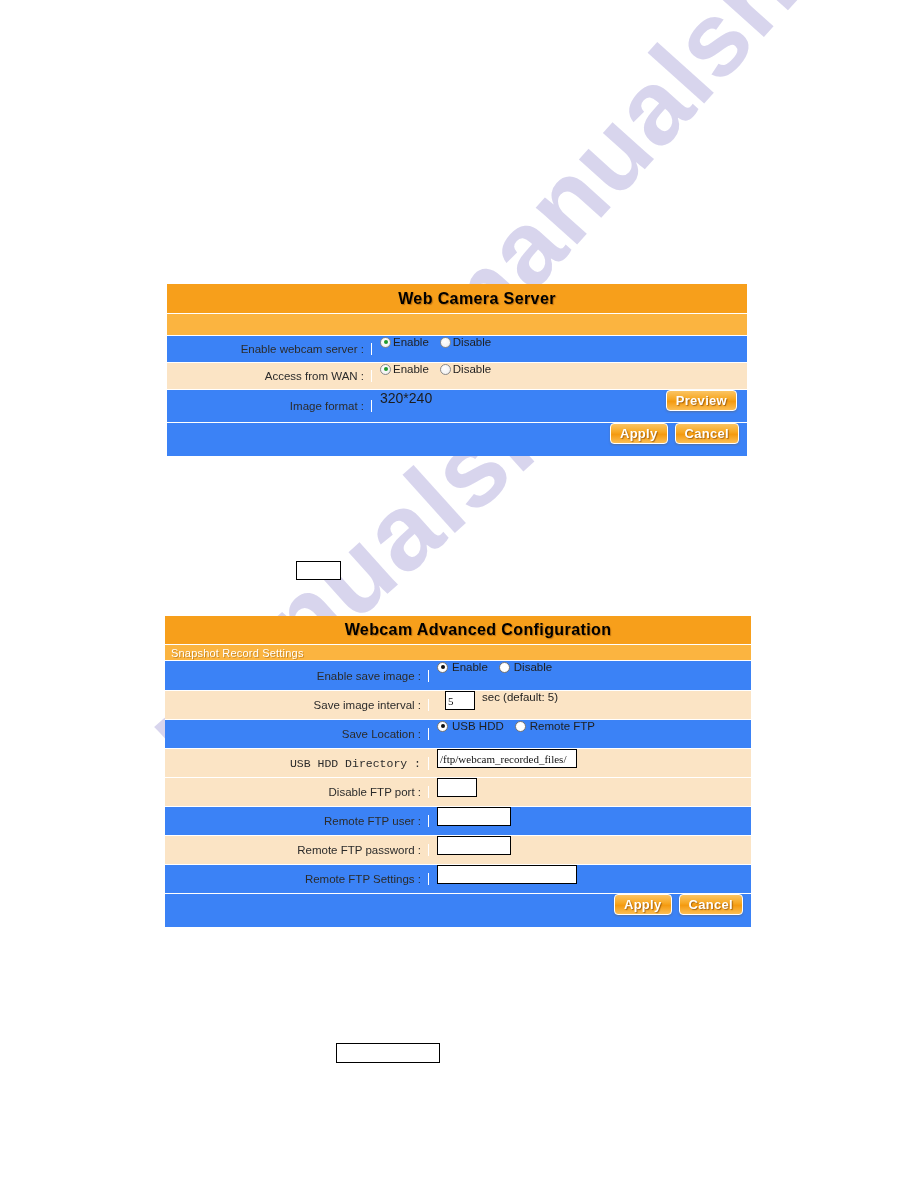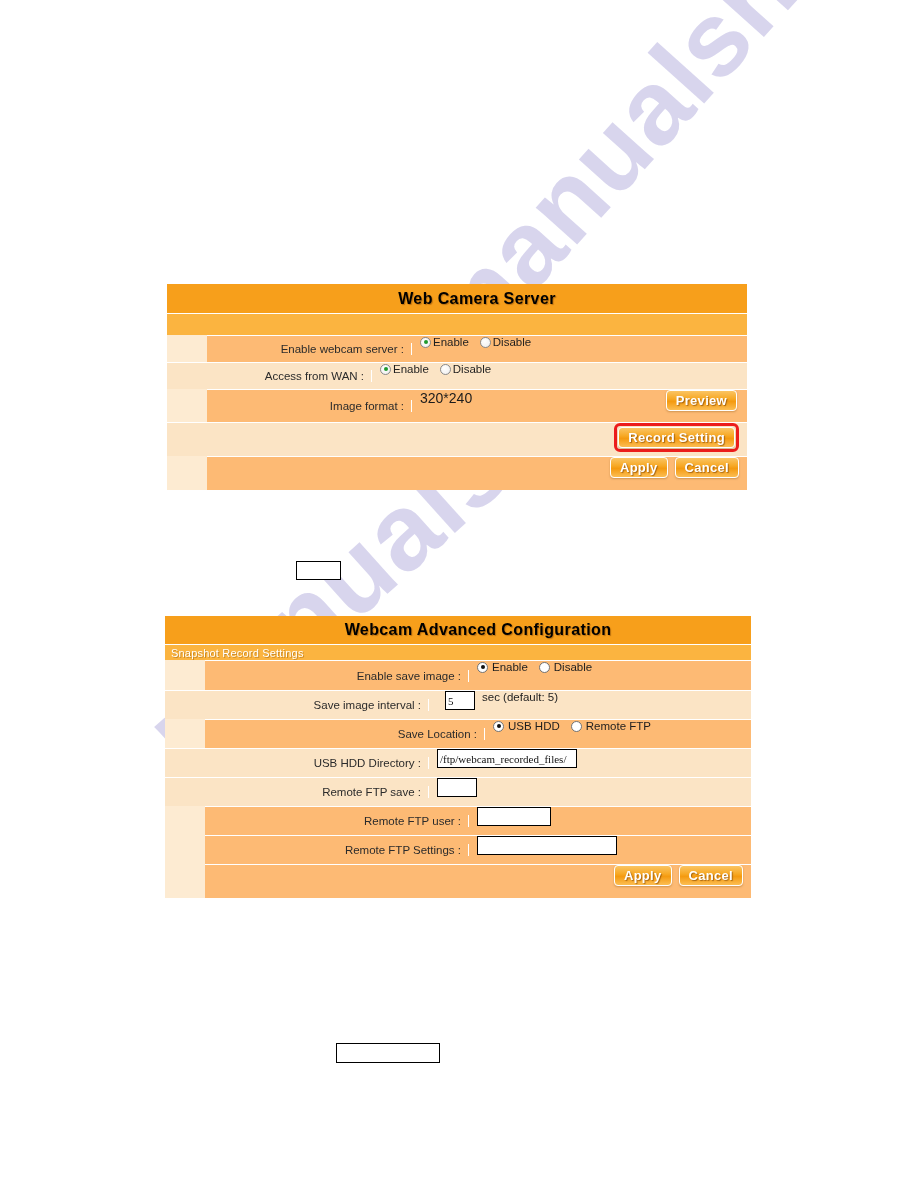--- a/index.html
+++ b/index.html
@@ -84,21 +84,21 @@
   }
 
   .row {
     display: flex;
     align-items: center;
     border-top: 1px solid #ffffff;
     box-sizing: border-box;
     position: relative;
   }
   .row.alt { background: #fbe4c5; }
-  .row.norm { background: #fdba74; margin-left: 40px; }
+  .row.norm { background: #3b82f6; }
 
   .lbl {
     box-sizing: border-box;
     text-align: right;
     padding-right: 7px;
     font-size: 11.5px;
     color: #2b2b2b;
     flex: none;
     white-space: nowrap;
   }
@@ -284,27 +284,20 @@
   </div>
 
   <div class="row norm" style="height:33px;">
     <div class="lbl divided" style="width:205px;">Image format :</div>
     <div class="fld" style="justify-content:space-between; padding-right:10px;">
       <span style="font-size:14px;">320*240</span>
       <span class="btn">Preview</span>
     </div>
   </div>
 
-  <div class="row alt" style="height:34px;">
-    <div class="fld rightal">
-      <span class="btn-highlight">
-        <span class="btn">Record Setting</span>
-      </span>
-    </div>
-  </div>
 
   <div class="row norm" style="height:34px;">
     <div class="fld rightal">
       <span class="btn">Apply</span>
       <span class="btn btn-gap">Cancel</span>
     </div>
   </div>
 </div>
 
 <div class="emptybox" style="left:296px; top:561px; width:45px; height:19px;"></div>
@@ -334,58 +327,64 @@
   </div>
 
   <div class="row alt" style="height:29px;gap:8px;">
     <div class="lbl divided" style="width:264px;">Save image interval :</div>
     <div class="fld">
       <span class="tin" style="width:30px;">5</span>
       <span class="hint">sec (default: 5)</span>
     </div>
   </div>
 
-  <div class="row norm" style="height:29px;padding-left:16px;">
+  <div class="row norm" style="height:29px;">
     <div class="lbl divided" style="width:264px;">Save Location :</div>
     <div class="fld">
       <div class="radio-group">
         <label class="radio-item spaced">
           <span class="rad-c on"></span>
           <span>USB HDD</span>
         </label>
         <label class="radio-item spaced">
           <span class="rad-c"></span>
           <span>Remote FTP</span>
         </label>
       </div>
     </div>
   </div>
 
   <div class="row alt" style="height:29px;">
-    <div class="lbl divided" style="width:264px;">USB HDD Directory :</div>
+    <div class="lbl divided" style="width:264px;font-family:Liberation Mono, monospace;">USB HDD Directory :</div>
     <div class="fld">
       <span class="tin" style="width:140px;">/ftp/webcam_recorded_files/</span>
     </div>
   </div>
 
 
   <div class="row alt" style="height:29px;">
-    <div class="lbl divided" style="width:264px;">Remote FTP save :</div>
+    <div class="lbl divided" style="width:264px;">Disable FTP port :</div>
     <div class="fld">
       <span class="tin" style="width:40px;"></span>
     </div>
   </div>
 
   <div class="row norm" style="height:29px;">
     <div class="lbl divided" style="width:264px;">Remote FTP user :</div>
     <div class="fld">
       <span class="tin" style="width:74px;"></span>
     </div>
   </div>
 
+  <div class="row alt" style="height:29px;">
+    <div class="lbl divided" style="width:264px;">Remote FTP password :</div>
+    <div class="fld">
+      <span class="tin" style="width:74px;"></span>
+    </div>
+  </div>
 
   <div class="row norm" style="height:29px;">
     <div class="lbl divided" style="width:264px;">Remote FTP Settings :</div>
     <div class="fld">
       <span class="tin" style="width:140px;"></span>
     </div>
   </div>
 
 
   <div class="row norm" style="height:34px;">

